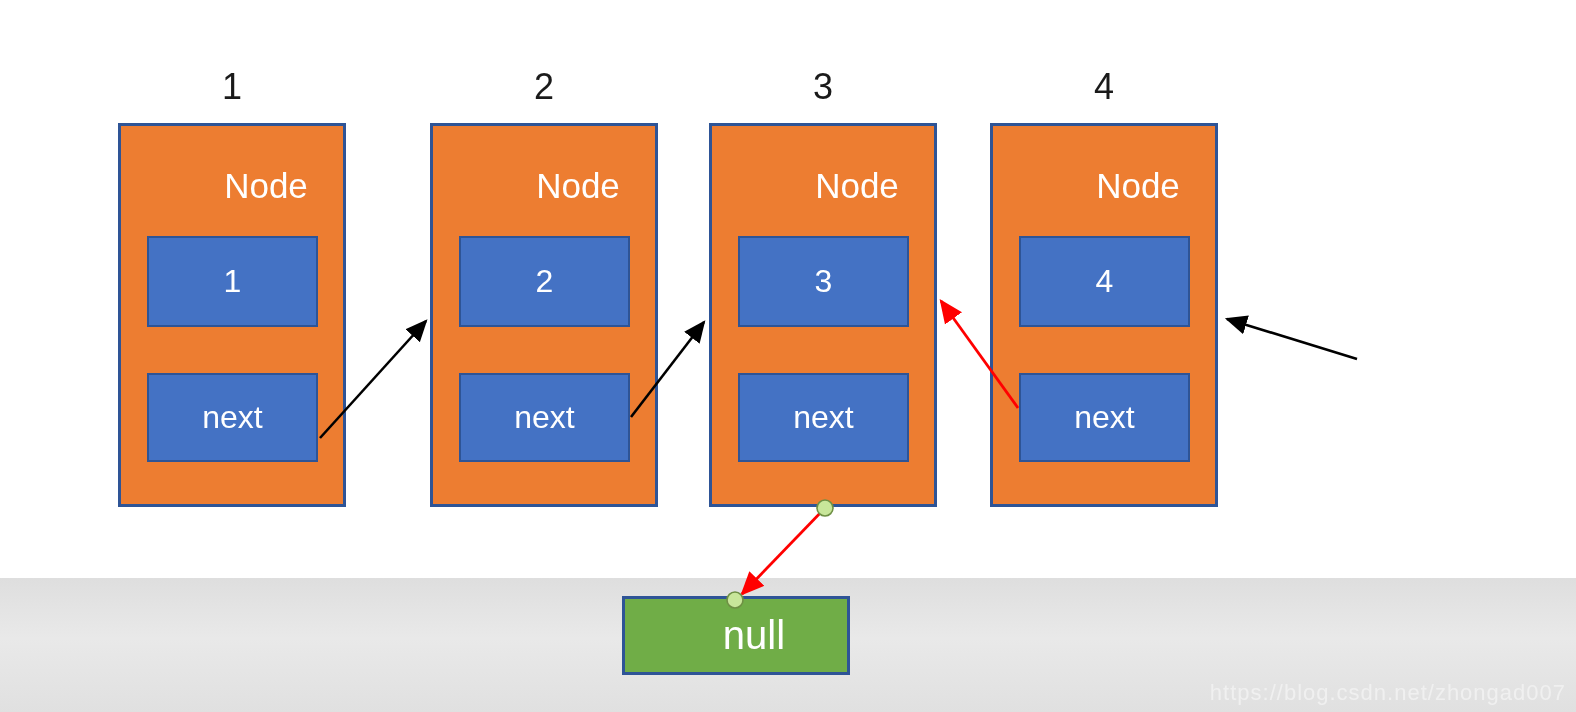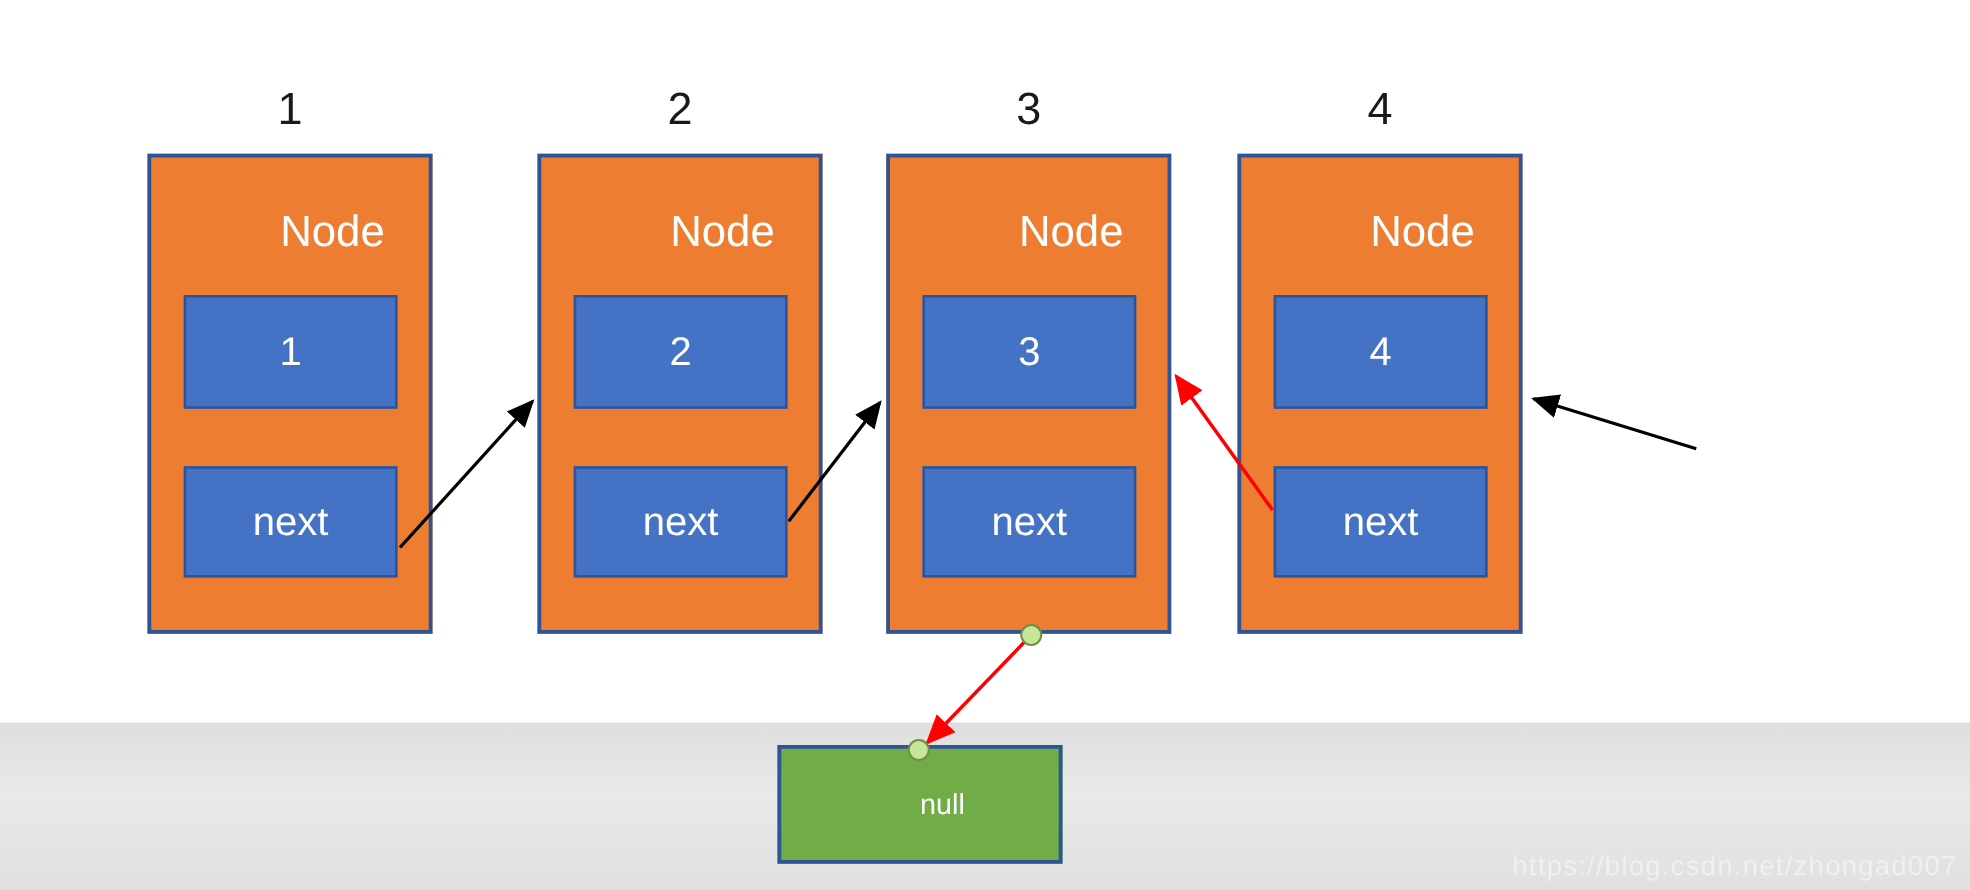--- a/index.html
+++ b/index.html
@@ -37,26 +37,26 @@
     display:flex;align-items:center;justify-content:center;
     font-size:32px;color:#ffffff;
   }
   .field-value{top:110px;}
   .field-next{top:247px;height:89px;}
   .node-1{left:118px;} .label-1{left:118px;}
   .node-2{left:430px;} .label-2{left:430px;}
   .node-3{left:709px;} .label-3{left:709px;}
   .node-4{left:990px;} .label-4{left:990px;}
   .null-box{
-    position:absolute;left:622px;top:596px;width:228px;height:95px;
+    position:absolute;left:622px;top:596px;width:228px;height:79px;
     box-sizing:border-box;
     background:#70AD47;
     border:3px solid #2E5496;
     display:flex;align-items:center;justify-content:center;
-    font-size:23px;color:#ffffff;padding-left:36px;
+    font-size:40px;color:#ffffff;padding-left:36px;
   }
   .newhead-label{
     position:absolute;left:1371px;top:336px;
     font-size:34px;color:#111111;white-space:nowrap;
   }
   .watermark{
     position:absolute;right:10px;bottom:6px;
     font-size:22px;color:#f0f0f0;letter-spacing:1px;
     white-space:nowrap;
   }

